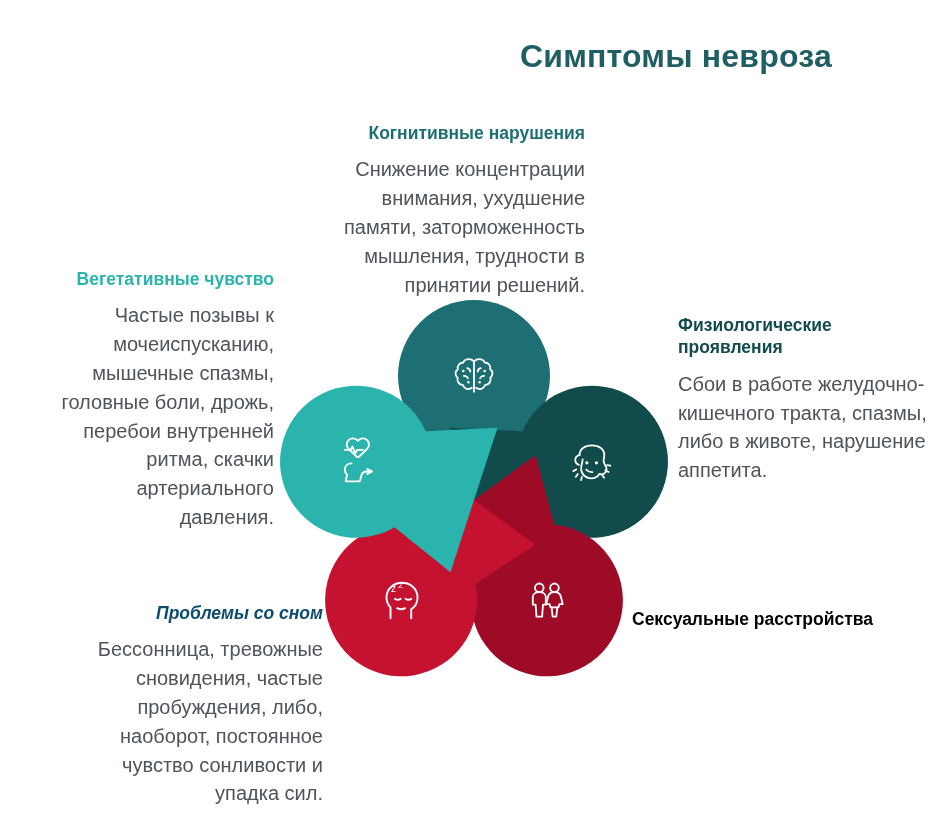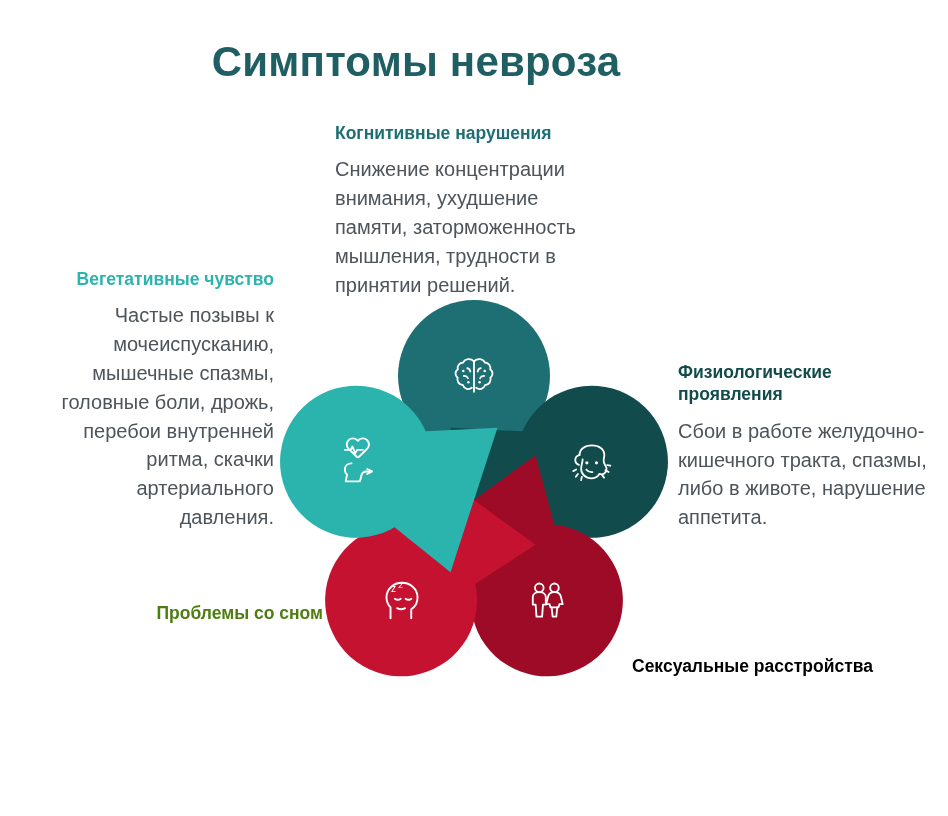--- a/index.html
+++ b/index.html
@@ -14,22 +14,22 @@
     color: #444c53;
     overflow: hidden;
     position: relative;
   }
 
   #page-title {
     position: absolute;
     top: 38px;
     left: 0;
     width: 832px;
-    text-align: center;
-    font-size: 42px;
+    text-align: right;
+    font-size: 32px;
     font-weight: bold;
     color: #1f5f63;
     letter-spacing: 0.2px;
   }
 
   .petal-stage {
     position: absolute;
     left: 264px;
     top: 290px;
     width: 420px;
@@ -90,22 +90,22 @@
     line-height: 1.28;
     margin-bottom: 11px;
   }
   .label .txt {
     font-size: 20px;
     line-height: 1.44;
     color: #4d545a;
   }
 
   .align-right { text-align: right; }
-  .align-left  { text-align: left; margin-top: 47px; }
-  .align-center{ text-align: left; }
+  .align-left  { text-align: left; }
+  .align-center{ text-align: right; }
 
   
   #label-cognitive   { left: 335px; top: 122px; width: 250px; }
   #label-vegetative  { left: 38px;  top: 268px; width: 236px; }
   #label-physio      { left: 678px; top: 314px; width: 250px; }
   #label-sleep       { left: 95px;  top: 602px; width: 228px; }
   #label-sexual      { left: 632px; top: 608px; width: 250px; }
 </style>
 </head>
 <body>
@@ -215,18 +215,19 @@
   <div class="ttl" style="color:#2bb3ad;">Вегетативные чувство</div>
   <div class="txt">Частые позывы к мочеиспусканию, мышечные спазмы, головные боли, дрожь, перебои внутренней ритма, скачки артериального давления.</div>
 </div>
 
 <div class="label align-left" id="label-physio">
   <div class="ttl" style="color:#124b4b;">Физиологические проявления</div>
   <div class="txt">Сбои в работе желудочно-кишечного тракта, спазмы, либо в животе, нарушение аппетита.</div>
 </div>
 
 <div class="label align-right" id="label-sleep">
-  <div class="ttl" style="color:#4d7c0f;">Проблемы со сном</div>
+  <div class="ttl" style="color:#0c4a6e;font-style:italic;">Проблемы со сном</div>
+  <div class="txt">Бессонница, тревожные сновидения, частые пробуждения, либо, наоборот, постоянное чувство сонливости и упадка сил.</div>
 </div>
 
 <div class="label align-left" id="label-sexual">
   <div class="ttl" style="color:#000000;">Сексуальные расстройства</div>
 </div>
 
 </body></html>

